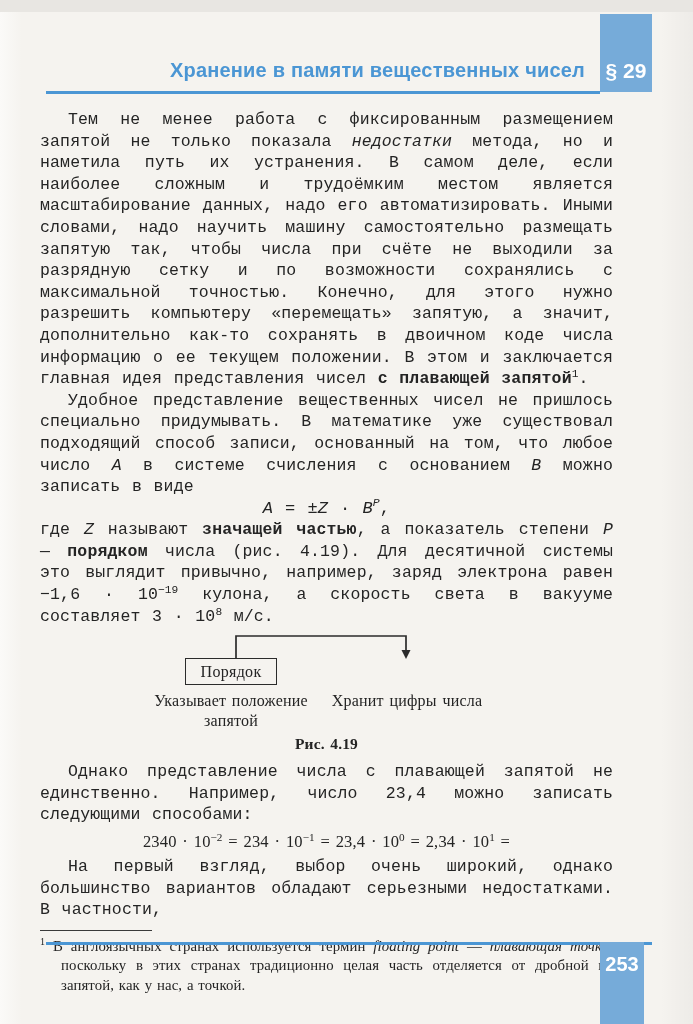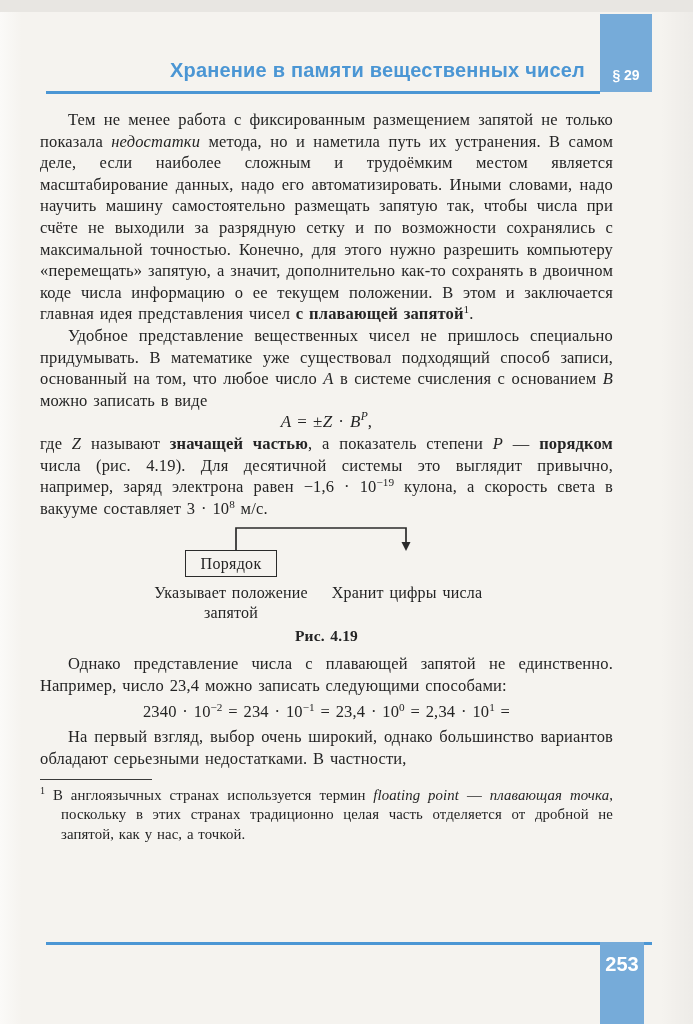--- a/index.html
+++ b/index.html
@@ -25,33 +25,33 @@
     font-weight:bold; font-size:20px; letter-spacing:0.2px;
     color:#4b96d4; white-space:nowrap;
   }
   .header-rule{
     position:absolute; left:46px; top:79px; width:554px; height:3px;
     background:#4b96d4;
   }
   .section-badge{
     position:absolute; left:600px; top:2px; width:52px; height:78px;
     background:#76abd9; color:#ffffff;
-    font-family:"Liberation Sans", sans-serif; font-weight:bold; font-size:14px;
+    font-family:"Liberation Sans", sans-serif; font-weight:bold; font-size:21px;
     display:flex; align-items:flex-end; justify-content:center;
     padding-bottom:9px; box-sizing:border-box;
   }
 
   
   .content{
     position:absolute; left:40px; top:97px; width:573px;
     font-size:16.5px; line-height:21.6px;
     text-align:justify;
     letter-spacing:0.15px; word-spacing:1.5px;
   }
-  .content p{ margin:0; text-indent:28px; }
+  .content p{ margin:0; text-indent:28px;font-family:Liberation Mono, monospace; }
   .r-i{ font-style:italic; }
   .r-b{ font-weight:bold; }
   .r-isup{ font-style:italic; }
   sup{ font-size:68%; line-height:0; letter-spacing:0; }
 
   .formula-center{
     text-align:center; text-indent:0 !important;
     font-size:17px; margin:3px 0 2px; letter-spacing:0.2px;
   }
   .formula-block{

